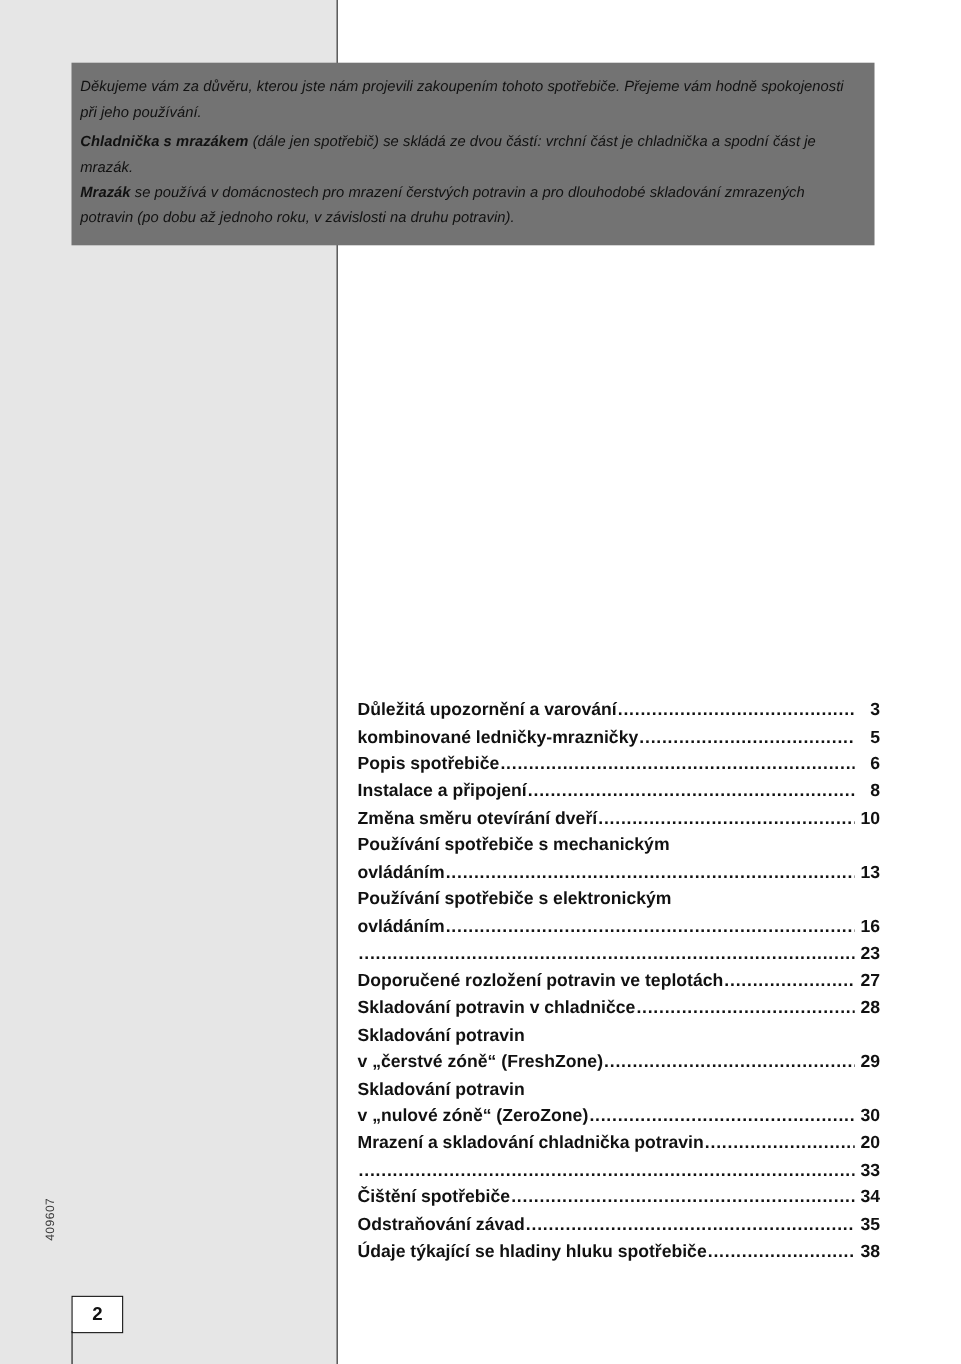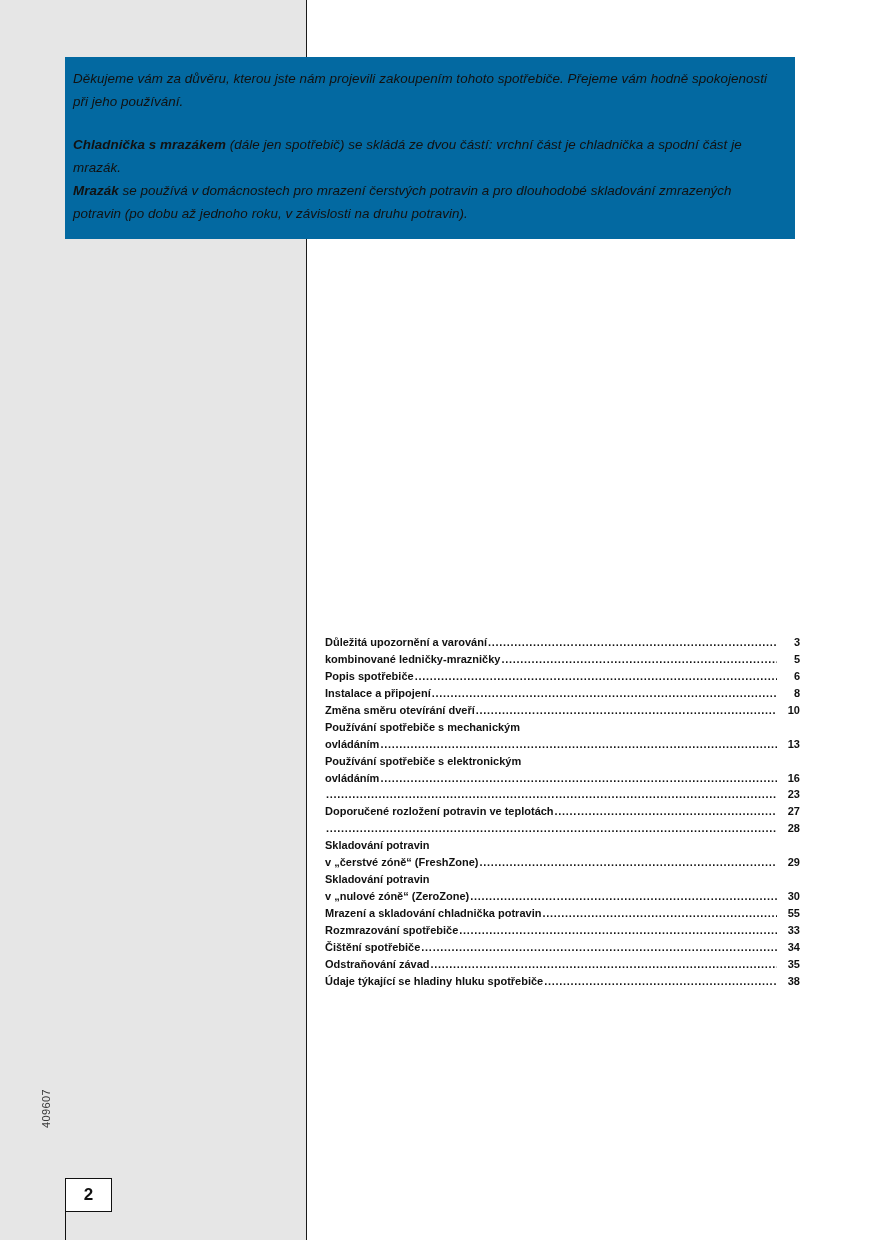--- a/index.html
+++ b/index.html
@@ -34,51 +34,51 @@
     height: 1240px;
     background: #1a1a1a;
   }
 
   
   .intro-box {
     position: absolute;
     left: 65px;
     top: 57px;
     width: 730px;
-    background: #0369a1;
+    background: #737373;
     padding: 10px 12px 14px 8px;
     box-sizing: border-box;
   }
   .intro-box p {
     margin: 0;
     font-style: italic;
     font-size: 13.4px;
     line-height: 1.72;
     color: #111111;
     letter-spacing: 0.05px;
   }
   .intro-box p.gap {
-    margin-top: 20px;
+    margin-top: 4px;
   }
   .intro-box b {
     font-weight: bold;
     font-style: italic;
   }
 
   
   .toc {
     position: absolute;
     left: 325px;
     top: 634px;
     width: 475px;
   }
   .toc-row {
     display: flex;
     align-items: baseline;
-    font-size: 11px;
+    font-size: 16px;
     font-weight: bold;
     color: #111111;
     line-height: 1.54;
     white-space: nowrap;
   }
   .toc-title {
     flex: 0 0 auto;
   }
   .toc-dots {
     flex: 1 1 auto;
@@ -200,20 +200,21 @@
     <div class="toc-row">
       <span class="toc-dots">........................................................................................................................</span>
       <span class="toc-page">23</span>
     </div>
     <div class="toc-row">
       <span class="toc-title">Doporučené rozložení potravin ve teplotách</span>
       <span class="toc-dots">........................................................................................................................</span>
       <span class="toc-page">27</span>
     </div>
     <div class="toc-row">
+      <span class="toc-title">Skladování potravin v chladničce</span>
       <span class="toc-dots">........................................................................................................................</span>
       <span class="toc-page">28</span>
     </div>
     <div class="toc-row nolead">
       <span class="toc-title">Skladování potravin</span>
       <span class="toc-dots">........................................................................................................................</span>
       <span class="toc-page"></span>
     </div>
     <div class="toc-row">
       <span class="toc-title">v „čerstvé zóně“ (FreshZone)</span>
@@ -226,24 +227,23 @@
       <span class="toc-page"></span>
     </div>
     <div class="toc-row">
       <span class="toc-title">v „nulové zóně“ (ZeroZone)</span>
       <span class="toc-dots">........................................................................................................................</span>
       <span class="toc-page">30</span>
     </div>
     <div class="toc-row">
       <span class="toc-title">Mrazení a skladování chladnička potravin</span>
       <span class="toc-dots">........................................................................................................................</span>
-      <span class="toc-page">55</span>
-    </div>
-    <div class="toc-row">
-      <span class="toc-title">Rozmrazování spotřebiče</span>
+      <span class="toc-page">20</span>
+    </div>
+    <div class="toc-row">
       <span class="toc-dots">........................................................................................................................</span>
       <span class="toc-page">33</span>
     </div>
     <div class="toc-row">
       <span class="toc-title">Čištění spotřebiče</span>
       <span class="toc-dots">........................................................................................................................</span>
       <span class="toc-page">34</span>
     </div>
     <div class="toc-row">
       <span class="toc-title">Odstraňování závad</span>

